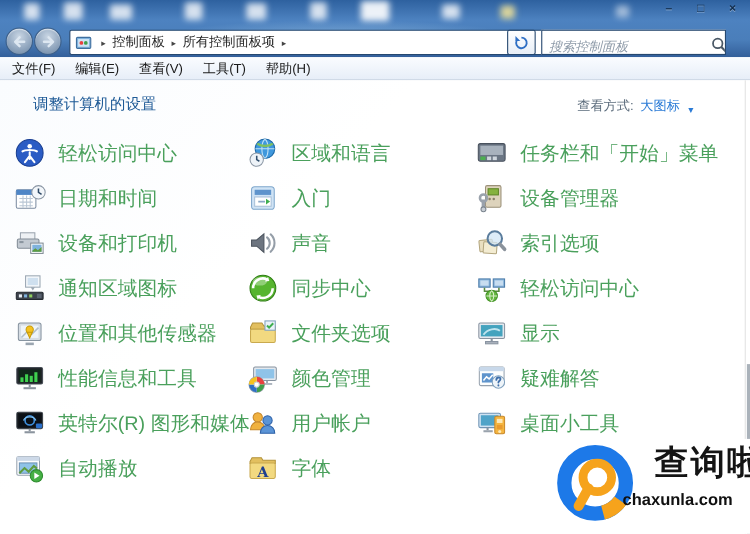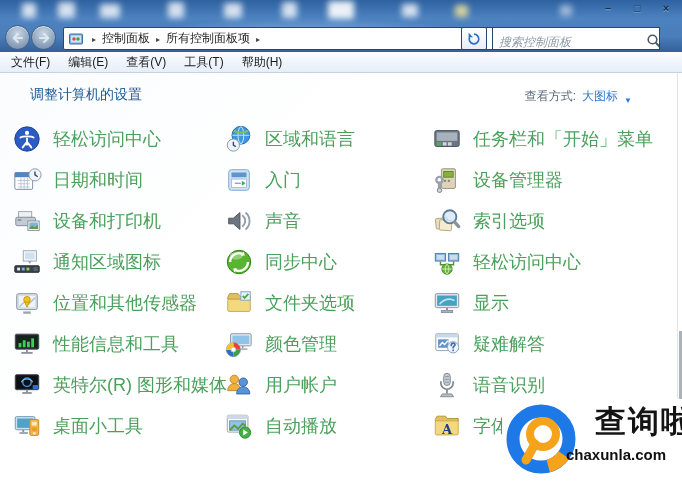--- a/index.html
+++ b/index.html
@@ -417,32 +417,20 @@
               <path d="M4 22c0-4.5 3-7.5 7-7.5s7 3 7 7.5z" fill="#f0b13f" stroke="#c5862a"></path>
               <circle cx="20.5" cy="13" r="4.5" fill="#5b94d6" stroke="#2f62a8"></circle>
               <path d="M13.5 25.5c0-4.5 3-7.5 7-7.5s7 3 7 7.5z" fill="#5b94d6" stroke="#2f62a8"></path>
             </svg>
           </span>
           <span class="cp-label">用户帐户</span>
         </div>
         <div class="cp-item">
           <span class="cp-icon">
             <svg width="30" height="30" viewBox="0 0 32 32">
-              <rect x="12.5" y="3.5" width="7" height="13" rx="3.5" fill="#c6ccd4" stroke="#7d8690"></rect>
-              <path d="M14 7h4M14 10h4M14 13h4" stroke="#8b949e" stroke-width="1"></path>
-              <path d="M9.5 12v2a6.5 6.5 0 0 0 13 0v-2" fill="none" stroke="#7d8690" stroke-width="1.8"></path>
-              <path d="M16 20.5V25" stroke="#7d8690" stroke-width="1.8"></path>
-              <path d="M11 25.5h10l2 3H9z" fill="#b9c0c9" stroke="#7d8690"></path>
-            </svg>
-          </span>
-          <span class="cp-label">语音识别</span>
-        </div>
-        <div class="cp-item">
-          <span class="cp-icon">
-            <svg width="30" height="30" viewBox="0 0 32 32">
               <rect x="3.5" y="6" width="21" height="14" rx="1.5" fill="#cfe2f2" stroke="#6f94b5"></rect>
               <rect x="5.5" y="8" width="17" height="10" fill="#4fa3c8"></rect>
               <path d="M12 20v2.5" stroke="#8893a0" stroke-width="2"></path>
               <rect x="8" y="22.5" width="9" height="2" fill="#9aa3ad"></rect>
               <rect x="19" y="9" width="9.5" height="17" rx="1.5" fill="#f5b53f" stroke="#c8882a"></rect>
               <rect x="21" y="11.5" width="5.5" height="4" fill="#fde9b8"></rect>
               <rect x="21" y="17.5" width="5.5" height="4" fill="#e89a2f"></rect>
               <circle cx="23.8" cy="23.8" r="1.5" fill="#fde9b8"></circle>
             </svg>
           </span>

